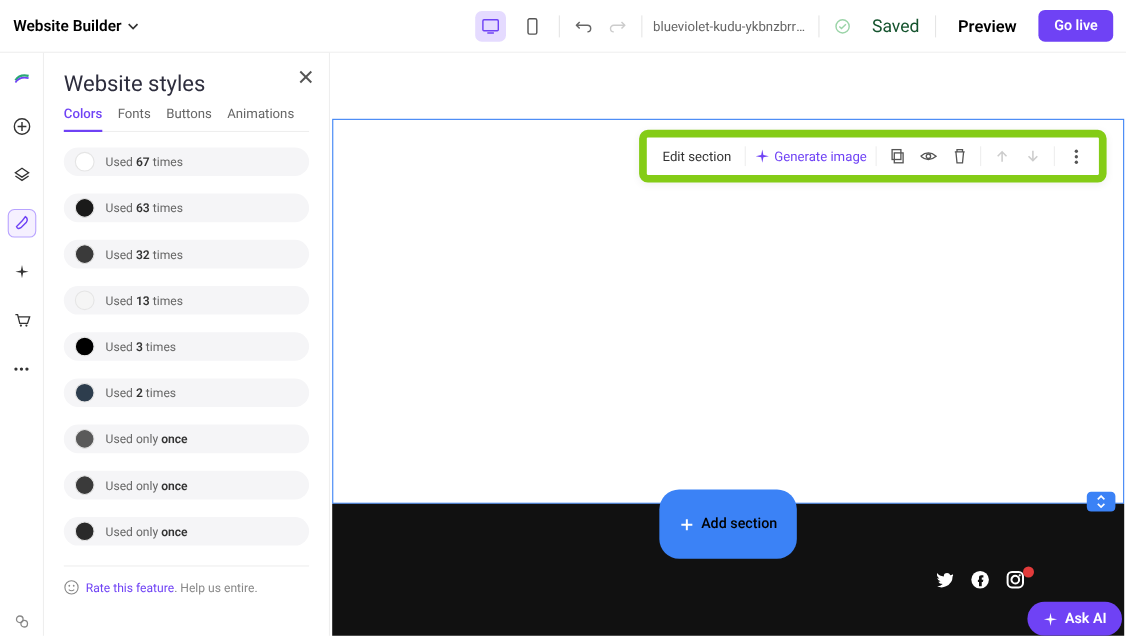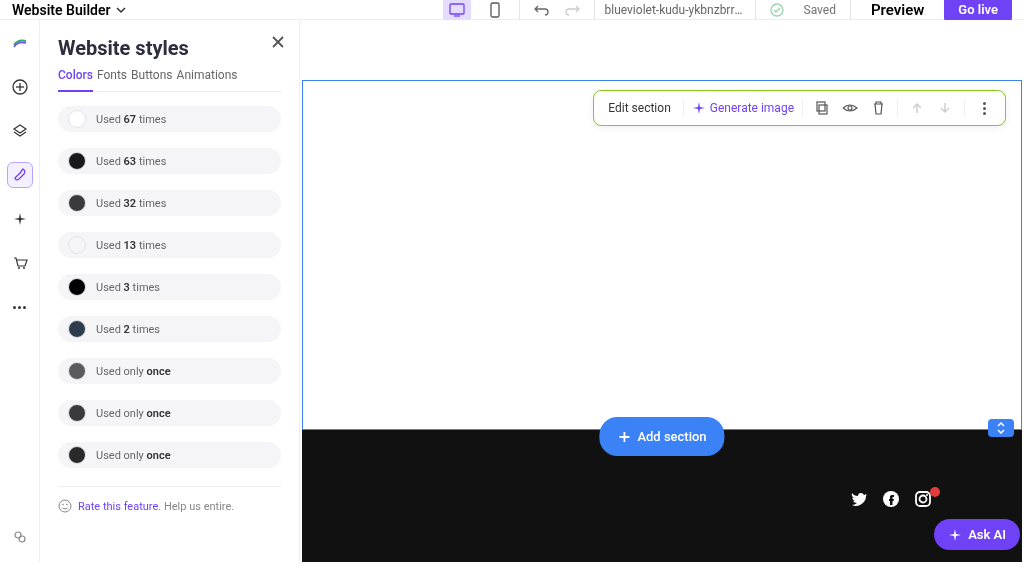--- a/index.html
+++ b/index.html
@@ -1,73 +1,73 @@
 <!DOCTYPE html>
 <html><head>
   <meta charset="utf-8">
   <style>
     * { margin: 0; padding: 0; box-sizing: border-box; font-family: -apple-system, BlinkMacSystemFont, "Segoe UI", Roboto, sans-serif; }
     body { background: #fff; width: 1024px; height: 578px; overflow: hidden; position: relative; }
     
-    .topbar { height: 20px; display: flex; align-items: center; padding: 0 12px; border-bottom: 1px solid #eee; }
+    .topbar { height: 48px; display: flex; align-items: center; padding: 0 12px; border-bottom: 1px solid #eee; }
     .topbar-left { display: flex; align-items: center; gap: 6px; }
     .app-title { font-weight: 600; font-size: 14px; }
     .chevron-down { width: 10px; height: 10px; }
     .topbar-right { margin-left: auto; display: flex; align-items: center; gap: 10px; }
     .device-btn { width: 28px; height: 28px; display: flex; align-items: center; justify-content: center; border-radius: 6px; cursor: pointer; }
     .device-btn.active { background: #e5dbff; }
     .vsep { width: 1px; height: 20px; background: #e5e5e5; }
     .undo-redo { display: flex; gap: 6px; }
     .tb-icon-btn { width: 24px; height: 24px; display: flex; align-items: center; justify-content: center; cursor: pointer; color: #999; }
     .tb-icon-btn.disabled { color: #ccc; }
     .domain-text { font-size: 12px; color: #666; max-width: 140px; white-space: nowrap; overflow: hidden; text-overflow: ellipsis; }
-    .saved-status { display: flex; align-items: center; gap: 20px; color: #737373; font-size: 12px; padding: 0 4px; }
+    .saved-status { display: flex; align-items: center; gap: 20px; color: #14532d; font-size: 16px; padding: 0 4px; }
     .saved-check { width: 14px; height: 14px; }
     .preview-btn { font-size: 15px; font-weight: 600; padding: 6px 10px; cursor: pointer; }
     .golive-btn { background: #6f42f5; color: #fff; font-size: 13px; font-weight: 600; padding: 7px 14px; border-radius: 6px; cursor: pointer; }
     
     .main-area { display: flex; height: calc(100% - 36px); }
     
     .leftbar { width: 40px; border-right: 1px solid #eee; display: flex; flex-direction: column; align-items: center; padding-top: 10px; gap: 18px; }
     .leftbar-icon { width: 26px; height: 26px; display: flex; align-items: center; justify-content: center; cursor: pointer; border-radius: 6px; }
     .leftbar-icon.active { border: 1px solid #b8a3ff; background: #f5f0ff; }
     .leftbar-bottom { margin-top: auto; margin-bottom: 12px; }
     .three-dots-h { display: flex; gap: 2px; }
     .three-dots-h span { width: 3px; height: 3px; background: #333; border-radius: 50%; }
     
     .styles-panel { width: 260px; border-right: 1px solid #eee; padding: 16px 18px; overflow-y: auto; position: relative; }
     .panel-close { position: absolute; right: 14px; top: 14px; cursor: pointer; color: #555; }
-    .panel-title { font-size: 20px; font-weight: 700; color: #2d2d3d; margin-bottom: 8px; }
+    .panel-title { font-size: 20px; font-weight: 400; color: #2d2d3d; margin-bottom: 8px; }
     .panel-subtitle { font-size: 11px; color: #888; line-height: 1.5; margin-bottom: 18px; }
-    .panel-tabs { display: flex; gap: 4px; border-bottom: 1px solid #eee; margin-bottom: 14px; }
+    .panel-tabs { display: flex; gap: 14px; border-bottom: 1px solid #eee; margin-bottom: 14px; }
     .panel-tab { font-size: 12px; color: #666; padding-bottom: 8px; cursor: pointer; }
     .panel-tab.active { color: #6f42f5; border-bottom: 2px solid #6f42f5; margin-bottom: -1px; font-weight: 500; }
     .color-list { display: flex; flex-direction: column; gap: 16px; }
     .color-row { display: flex; align-items: center; gap: 10px; background: #f5f5f7; border-radius: 14px; padding: 4px 10px; cursor: pointer; }
     .color-swatch { width: 18px; height: 18px; border-radius: 50%; border: 1px solid #e5e5e5; flex-shrink: 0; }
     .color-label { font-size: 11px; color: #666; }
     .color-label b { color: #333; font-weight: 600; }
     .panel-footer { margin-top: 18px; border-top: 1px solid #eee; padding-top: 12px; display: flex; align-items: center; gap: 6px; font-size: 11px; color: #888; }
     .panel-footer a { color: #6f42f5; text-decoration: none; }
     
     .canvas-area { flex: 1; position: relative; background: #fff; }
     .canvas-selected { position: absolute; top: 60px; left: 2px; right: 2px; height: 350px; border: 1px solid #3b82f6; background: #fff; }
     
-    .section-toolbar { position: absolute; top: 70px; right: 18px; display: flex; align-items: center; gap: 6px; background: #fff; border: 1px solid #84cc16; border-radius: 8px; padding: 6px 10px; box-shadow: 0 2px 8px rgba(0,0,0,0.06); z-index: 5; }
+    .section-toolbar { position: absolute; top: 70px; right: 18px; display: flex; align-items: center; gap: 6px; background: #fff; border: 7px solid #84cc16; border-radius: 8px; padding: 6px 10px; box-shadow: 0 2px 8px rgba(0,0,0,0.06); z-index: 5; }
     .st-text { font-size: 12px; color: #333; padding: 0 4px; cursor: pointer; }
     .st-generate { color: #6f42f5; display: flex; align-items: center; gap: 4px; font-size: 12px; cursor: pointer; }
     .st-icon { width: 22px; height: 22px; display: flex; align-items: center; justify-content: center; cursor: pointer; color: #555; }
     .st-icon.disabled { color: #ccc; }
     .st-vsep { width: 1px; height: 18px; background: #eee; margin: 0 2px; }
     .three-dots-v { display: flex; flex-direction: column; gap: 2px; }
     .three-dots-v span { width: 3px; height: 3px; background: #555; border-radius: 50%; }
     
     .canvas-button { position: absolute; top: 192px; left: 164px; background: #000; color: #fff; padding: 12px 26px; border-radius: 4px; font-size: 12px; cursor: pointer; }
     
-    .add-section-btn { position: absolute; top: 397px; left: 50%; transform: translateX(-50%); background: #3b82f6; color: #ffffff; padding: 12px 18px; border-radius: 18px; display: flex; align-items: center; gap: 6px; font-size: 13px; font-weight: 500; cursor: pointer; z-index: 6; }
+    .add-section-btn { position: absolute; top: 397px; left: 50%; transform: translateX(-50%); background: #3b82f6; color: #000000; padding: 24px 18px; border-radius: 18px; display: flex; align-items: center; gap: 6px; font-size: 13px; font-weight: 500; cursor: pointer; z-index: 6; }
     
     .resize-handle { position: absolute; top: 399px; right: 10px; width: 26px; height: 18px; background: #3b82f6; border-radius: 4px; display: flex; align-items: center; justify-content: center; z-index: 6; cursor: ns-resize; }
     
     .footer-section { position: absolute; top: 410px; left: 2px; right: 2px; bottom: 0; background: #111; }
     .social-icons { position: absolute; top: 60px; right: 90px; display: flex; gap: 14px; }
     .social-icon { width: 18px; height: 18px; color: #fff; cursor: pointer; position: relative; }
     .warning-badge { position: absolute; top: -3px; right: -8px; width: 10px; height: 10px; background: #e23b3b; border-radius: 50%; }
     
     .ask-ai-btn { position: absolute; bottom: 12px; right: 4px; background: #6f42f5; color: #fff; padding: 8px 14px; border-radius: 18px; display: flex; align-items: center; gap: 6px; font-size: 13px; font-weight: 600; cursor: pointer; z-index: 10; }
   </style>

